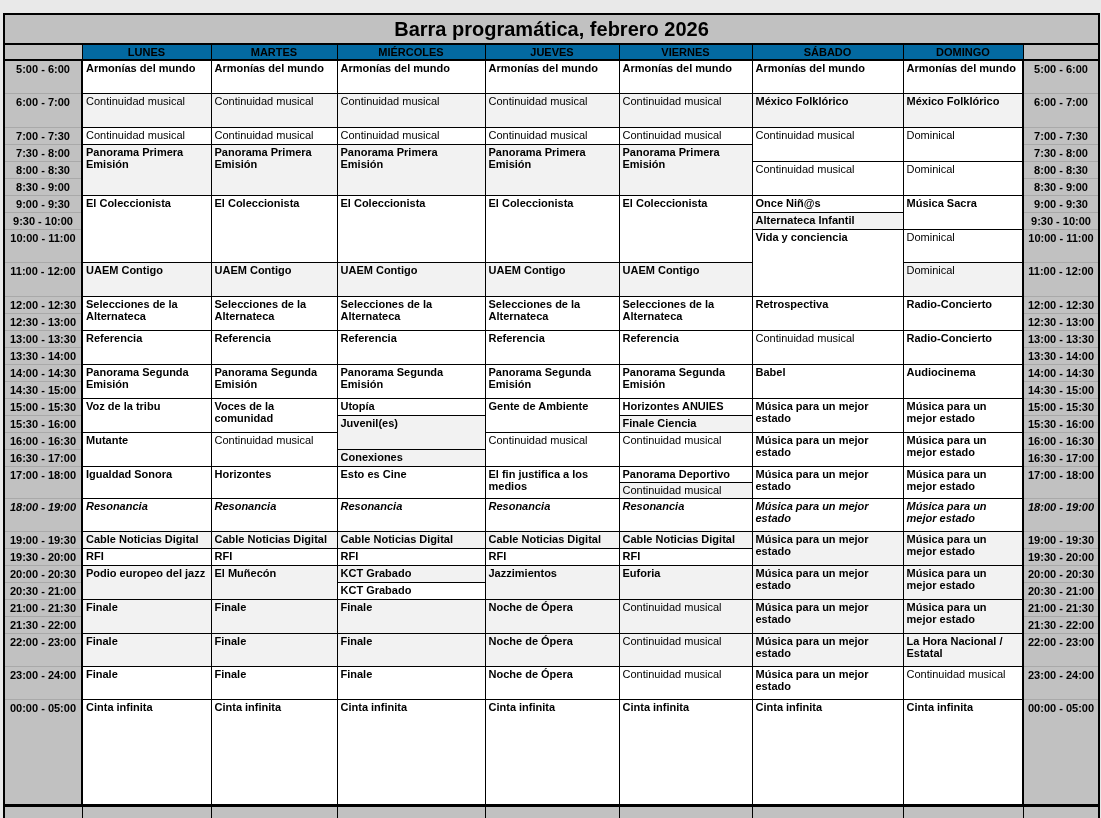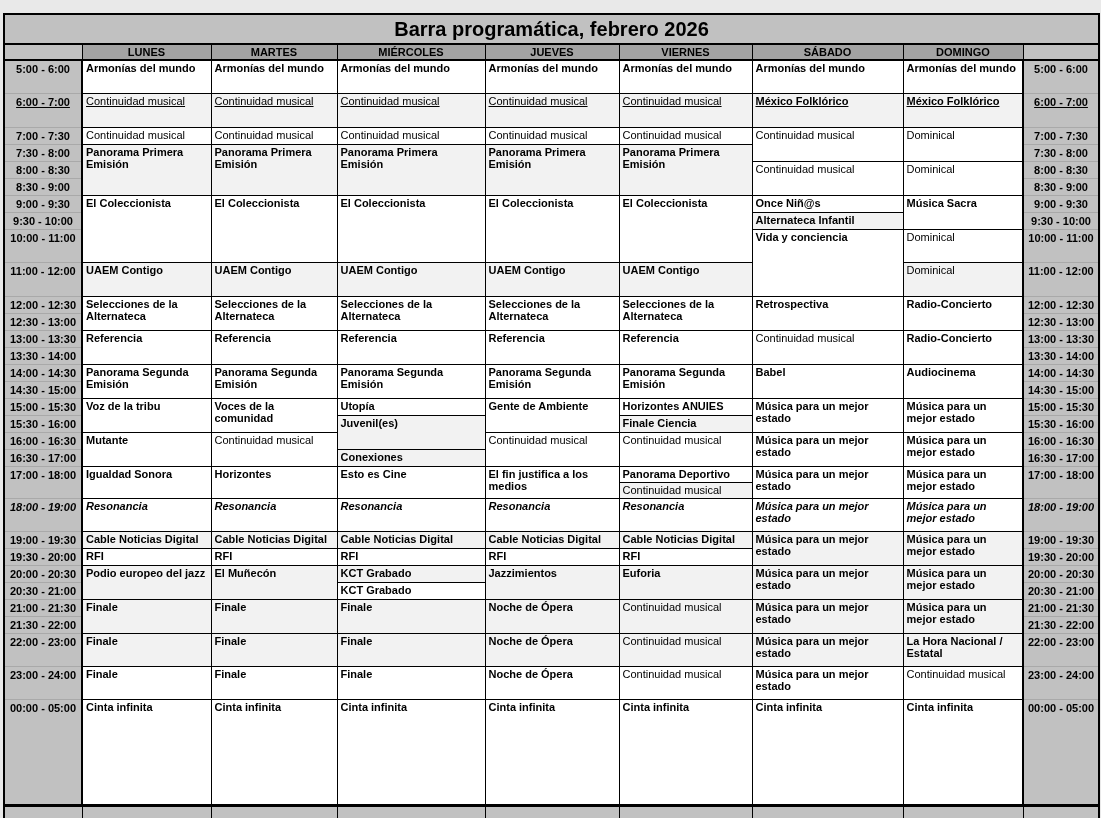--- a/index.html
+++ b/index.html
@@ -4,21 +4,21 @@
 <title>Barra programática</title>
 <style>
   html,body{margin:0;padding:0;background:#e9e9e9;}
   body{width:1101px;height:818px;overflow:hidden;font-family:"Liberation Sans",sans-serif;}
   .sheet{position:relative;width:1095px;margin:13px 0 0 3px;}
   table{border-collapse:collapse;table-layout:fixed;width:1095px;border:2px solid #000;background:#fff;}
   td{border:1px solid #000;vertical-align:top;padding:1px 3px;font-size:11px;line-height:12px;color:#000;
      overflow:hidden;word-wrap:break-word;}
   td.title-cell{background:#c1c1c1;text-align:center;font-size:20px;line-height:22px;font-weight:bold;
      padding:3px 0 3px 0;border-bottom:2px solid #000;}
-  td.day-header{background:#a3a3a3;text-align:center;font-weight:bold;border-bottom:2px solid #000;
+  td.day-header{background:#0369a1;text-align:center;font-weight:bold;border-bottom:2px solid #000;
      padding:1px 0;}
   td.corner{background:#c1c1c1;border-bottom:2px solid #000;}
   td.time{background:#c1c1c1;font-weight:bold;text-align:center;padding:2px 1px 1px 1px;
      border-top:1px solid #a9a9a9;border-bottom:1px solid #a9a9a9;}
   td.time-l{border-left:2px solid #000;border-right:2px solid #000;}
   td.time-r{border-right:2px solid #000;border-left:2px solid #000;}
   td.prog{background:#fff;}
   td.prog.gray{background:#f2f2f2;}
   td.prog.bold{font-weight:bold;}
   tr.footer-row td{background:#c1c1c1;border-top:3px solid #000;height:11px;padding:0;}
@@ -61,21 +61,21 @@
           <td class="time time-l" rowspan="1">5:00 - 6:00</td>
           <td class="prog bold">Armonías del mundo</td>
           <td class="prog bold">Armonías del mundo</td>
           <td class="prog bold">Armonías del mundo</td>
           <td class="prog bold">Armonías del mundo</td>
           <td class="prog bold">Armonías del mundo</td>
           <td class="prog bold">Armonías del mundo</td>
           <td class="prog bold">Armonías del mundo</td>
           <td class="time time-r" rowspan="1">5:00 - 6:00</td>
         </tr>
-        <tr style="height: 34px; text-decoration: underline;">
+        <tr style="height: 34px;">
           <td class="time time-l" rowspan="1">6:00 - 7:00</td>
           <td class="prog gray">Continuidad musical</td>
           <td class="prog gray">Continuidad musical</td>
           <td class="prog gray">Continuidad musical</td>
           <td class="prog gray">Continuidad musical</td>
           <td class="prog gray">Continuidad musical</td>
           <td class="prog gray bold">México Folklórico</td>
           <td class="prog gray bold">México Folklórico</td>
           <td class="time time-r" rowspan="1">6:00 - 7:00</td>
         </tr>

